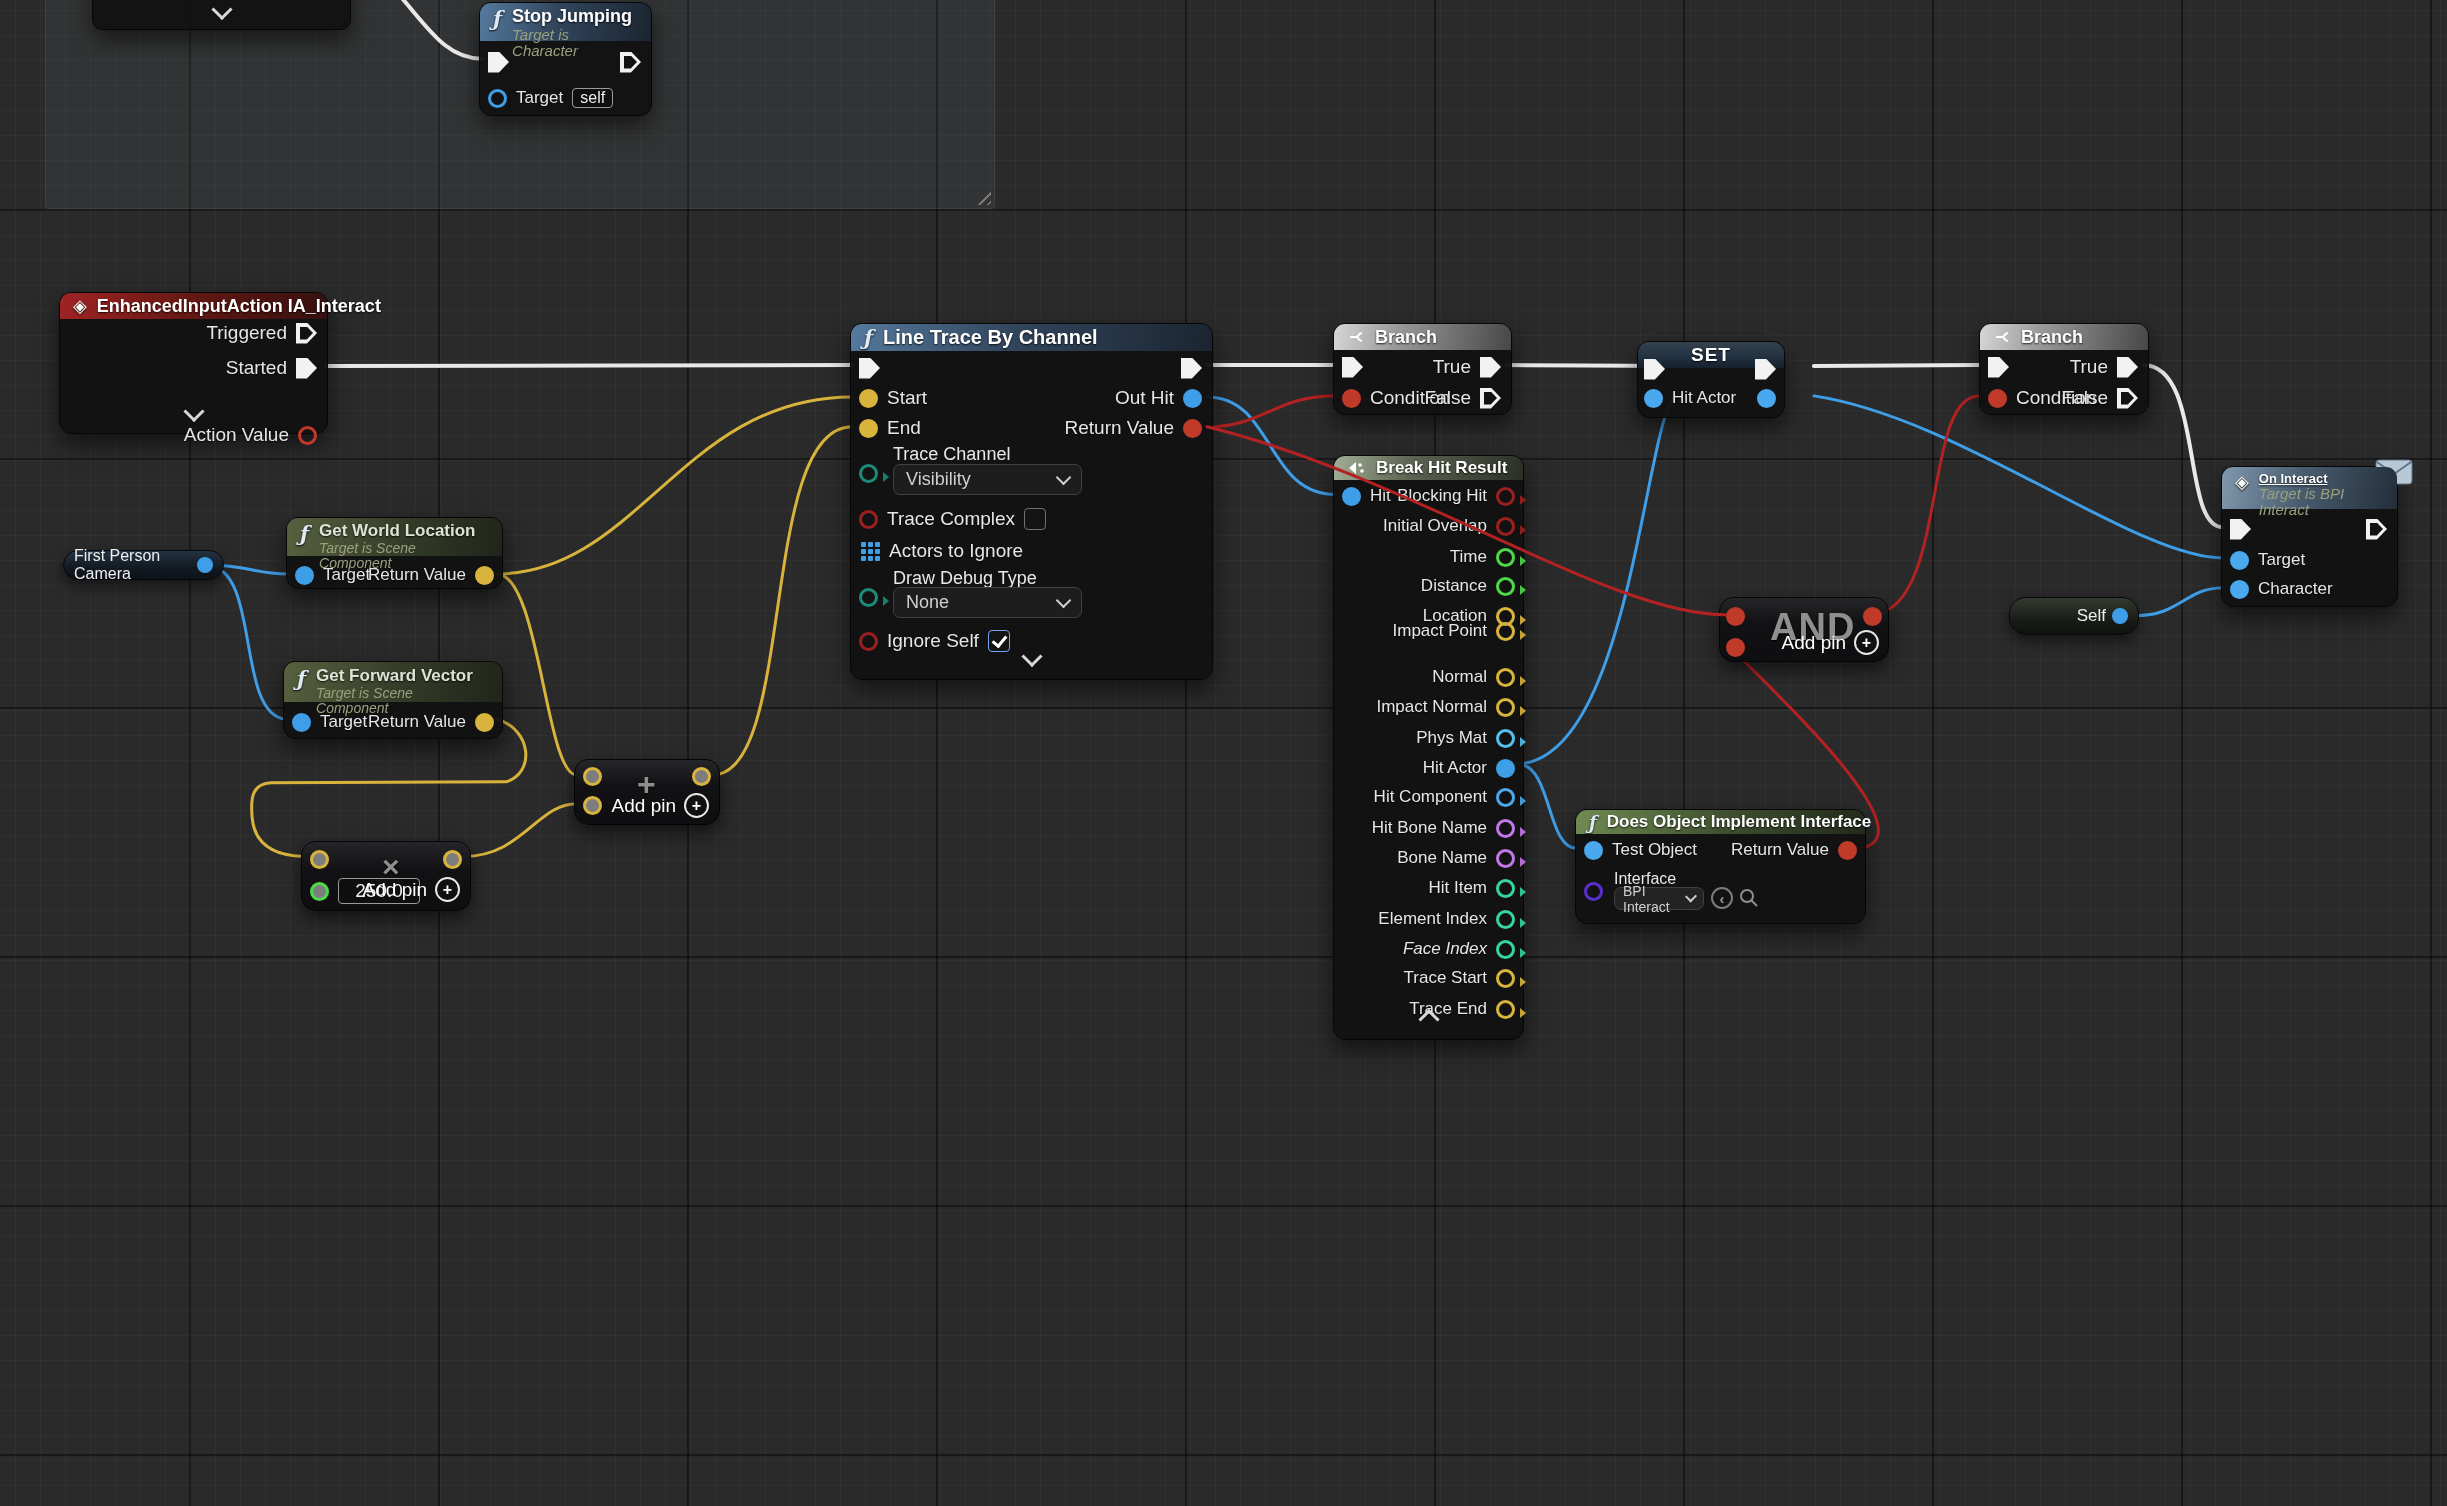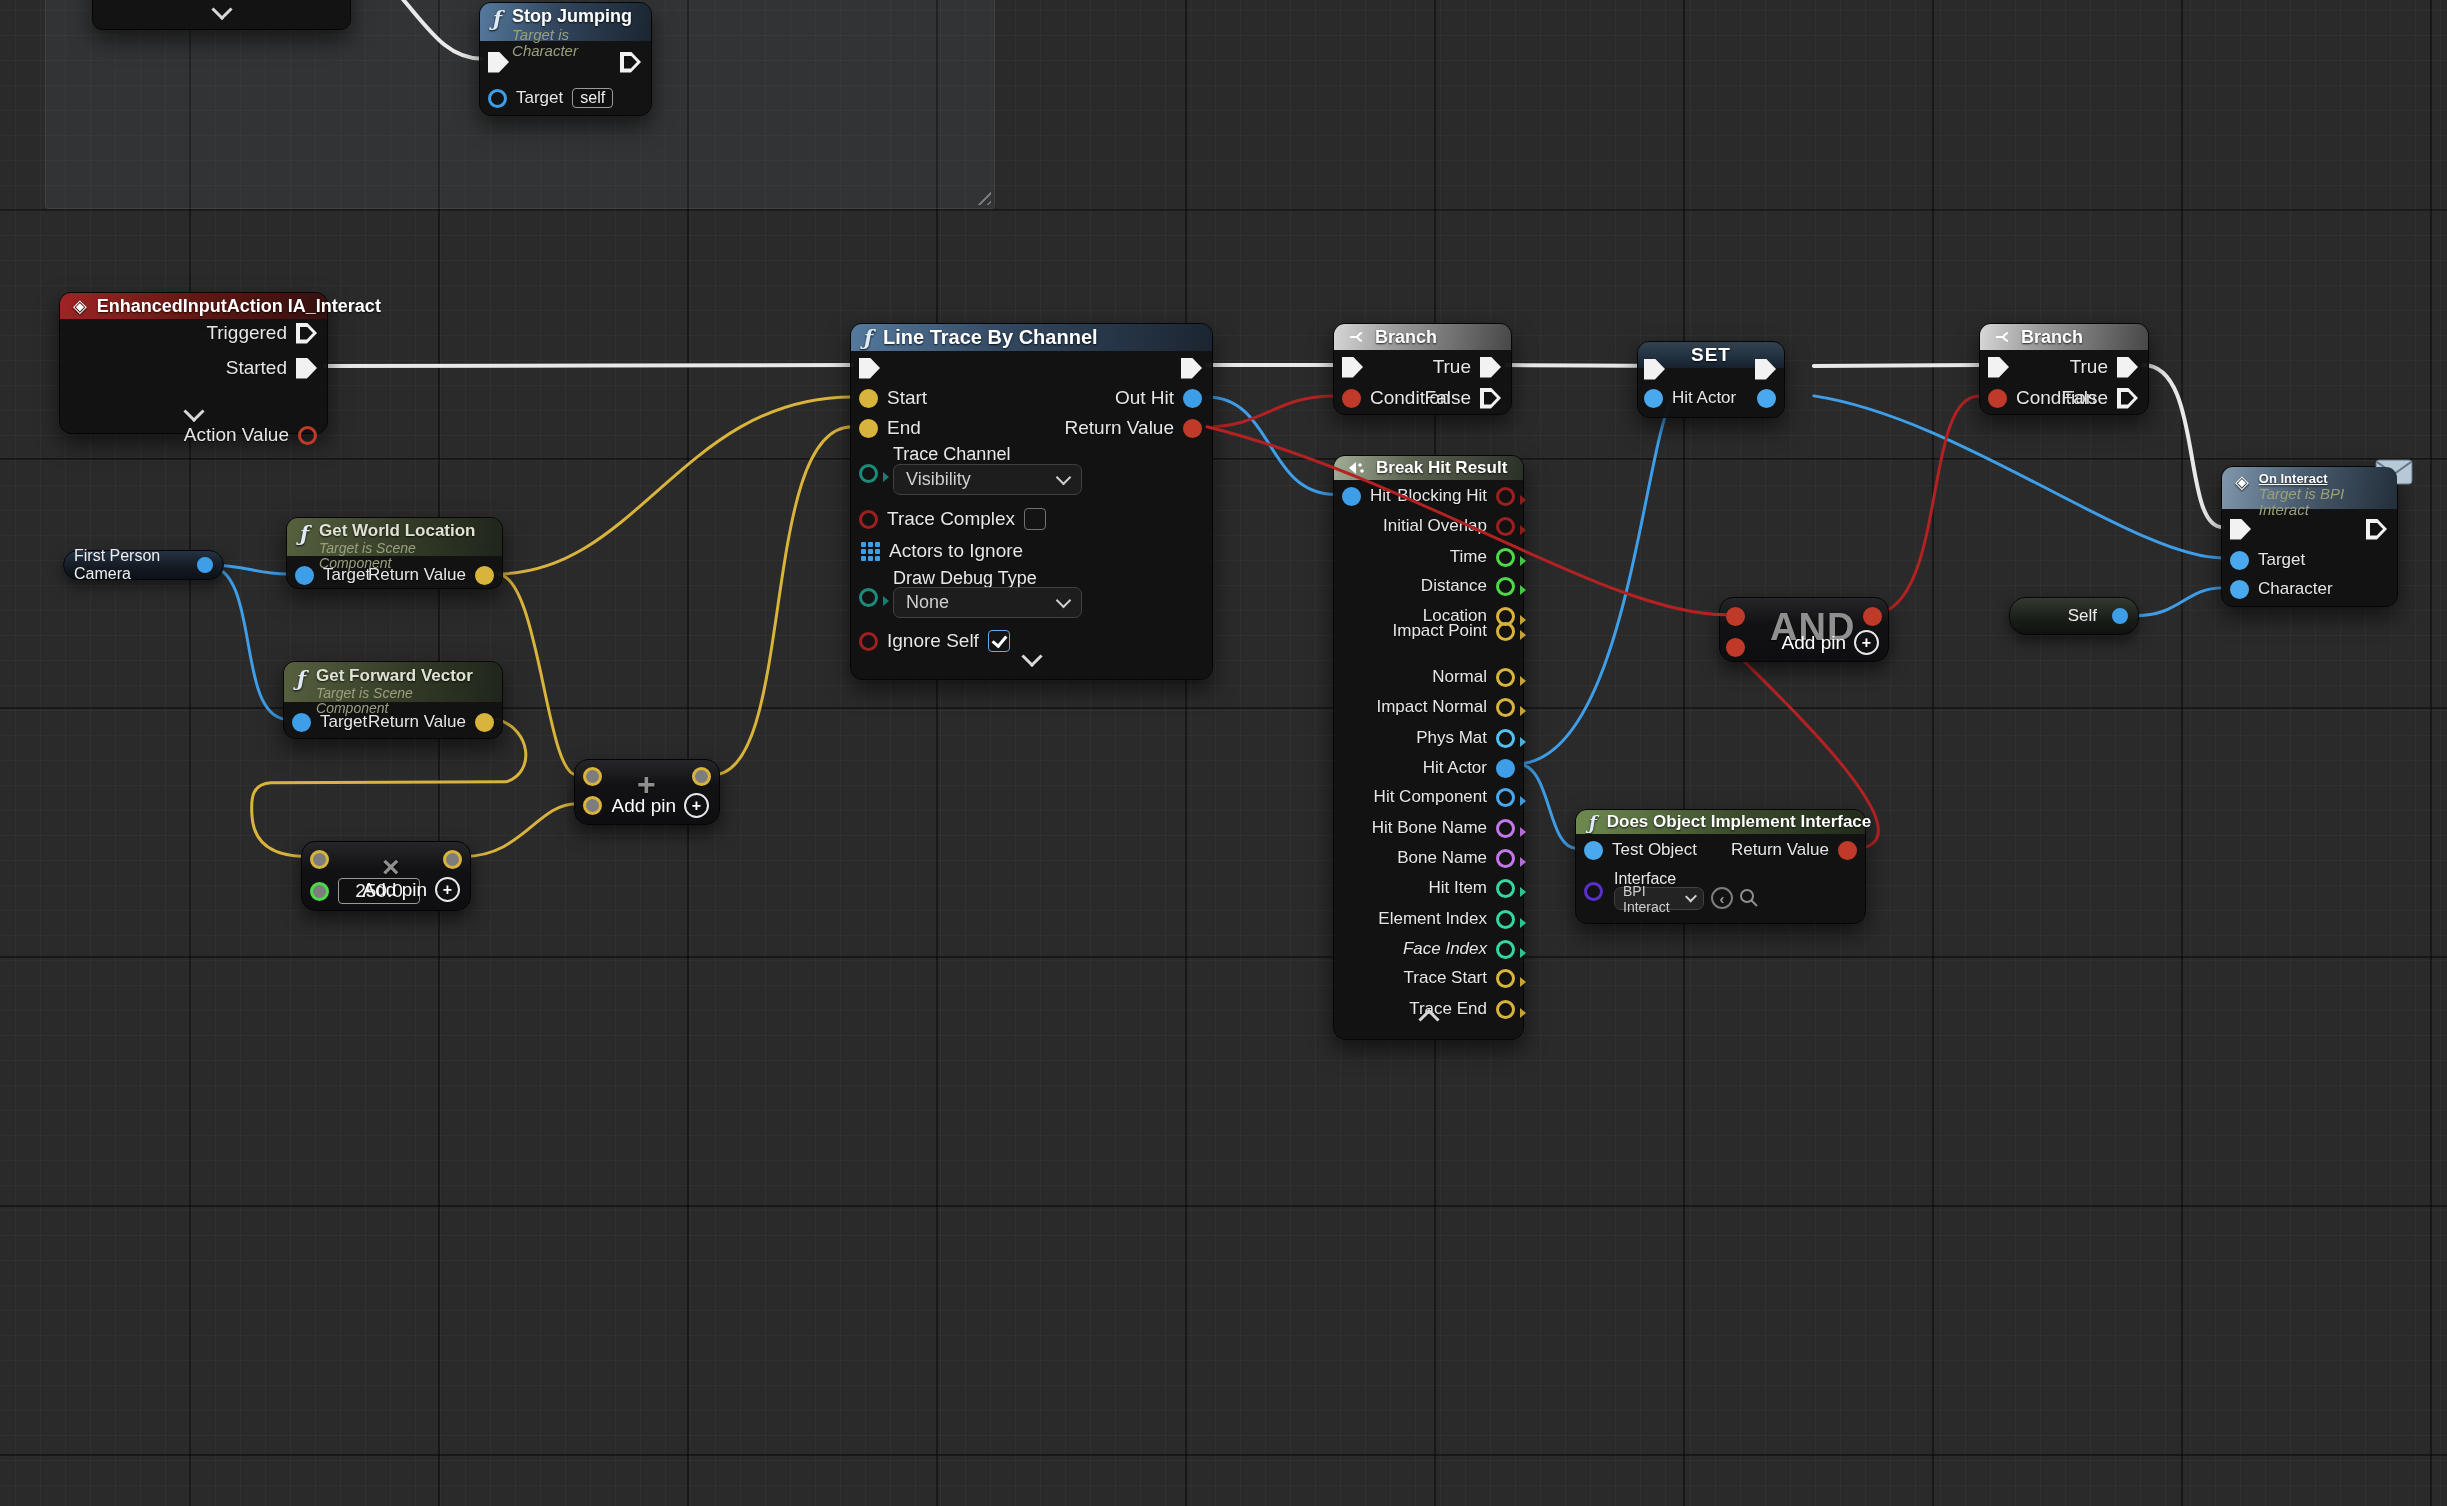--- a/index.html
+++ b/index.html
@@ -50,21 +50,21 @@
   .dd .val{font-size:18px;color:#cfcfcf;}
   .dd .dchev{width:9px;height:9px;border-right:2.5px solid #cfcfcf;border-bottom:2.5px solid #cfcfcf;transform:rotate(45deg);margin-top:-4px;}
   .cb{width:22px;height:22px;background:#141414;border:1.5px solid #707070;border-radius:4px;box-sizing:border-box;position:relative;}
   .cb.on{border-color:#6fa6ee;}
   .cb.on::after{content:"";position:absolute;left:6px;top:2px;width:6px;height:11px;
     border-right:3px solid #fff;border-bottom:3px solid #fff;transform:rotate(40deg);}
   .tf{background:#0f0f0f;border:1.5px solid #9a9a9a;border-radius:4px;color:#eee;font-size:19px;
     padding:1px 9px;font-family:"Liberation Sans",sans-serif;}
   .pill{position:absolute;background:linear-gradient(180deg,#2c3138 0%,#15181c 60%,#0e1013 100%);
     border:1px solid #05070a;border-radius:17px;display:flex;align-items:center;justify-content:flex-end;
-    gap:15px;padding:0 10px;box-sizing:border-box;box-shadow:0 6px 14px rgba(0,0,0,.5);}
+    gap:6px;padding:0 10px;box-sizing:border-box;box-shadow:0 6px 14px rgba(0,0,0,.5);}
   .pill .lbl{font-size:18px;color:#eee;}
   .opnode{position:absolute;background:linear-gradient(180deg,#26262a 0%,#121214 40%,#0e0e10 100%);
     border:1px solid #050505;border-radius:14px;box-shadow:0 8px 18px rgba(0,0,0,.55);}
   .opsym{position:absolute;color:#8f8f8f;font-weight:bold;text-shadow:0 1px 2px #000;}
   .addpin{position:absolute;display:flex;align-items:center;gap:8px;color:#fff;font-size:19px;}
   .addpin .plus{width:21px;height:21px;border:2px solid #e8e8e8;border-radius:50%;display:flex;
     align-items:center;justify-content:center;font-size:16px;font-weight:bold;line-height:1;}
   .comment{position:absolute;background:rgba(170,175,180,.065);border:1px solid rgba(255,255,255,.07);border-radius:4px;}
   .grip{position:absolute;right:3px;bottom:3px;width:18px;height:18px;
     background:repeating-linear-gradient(135deg,transparent 0 4px,#8a8a8a 4px 6px);

